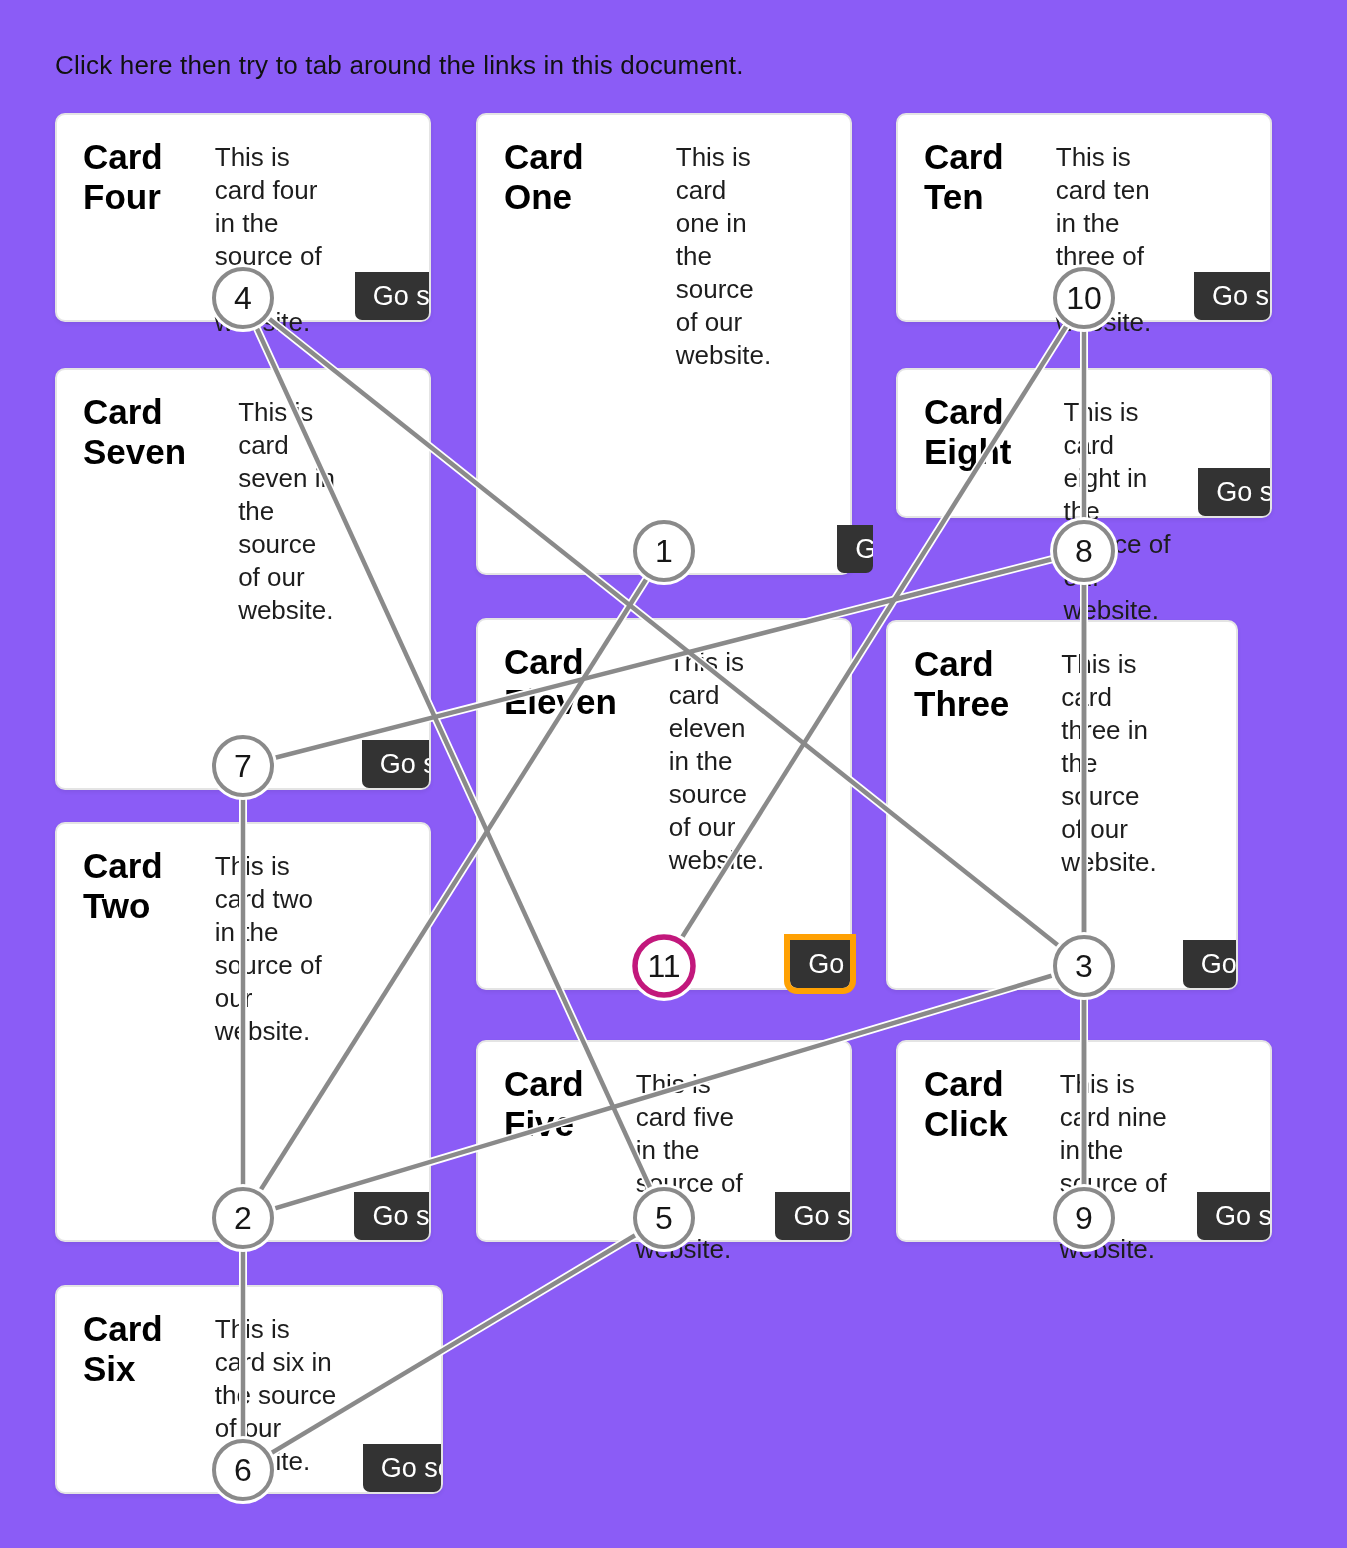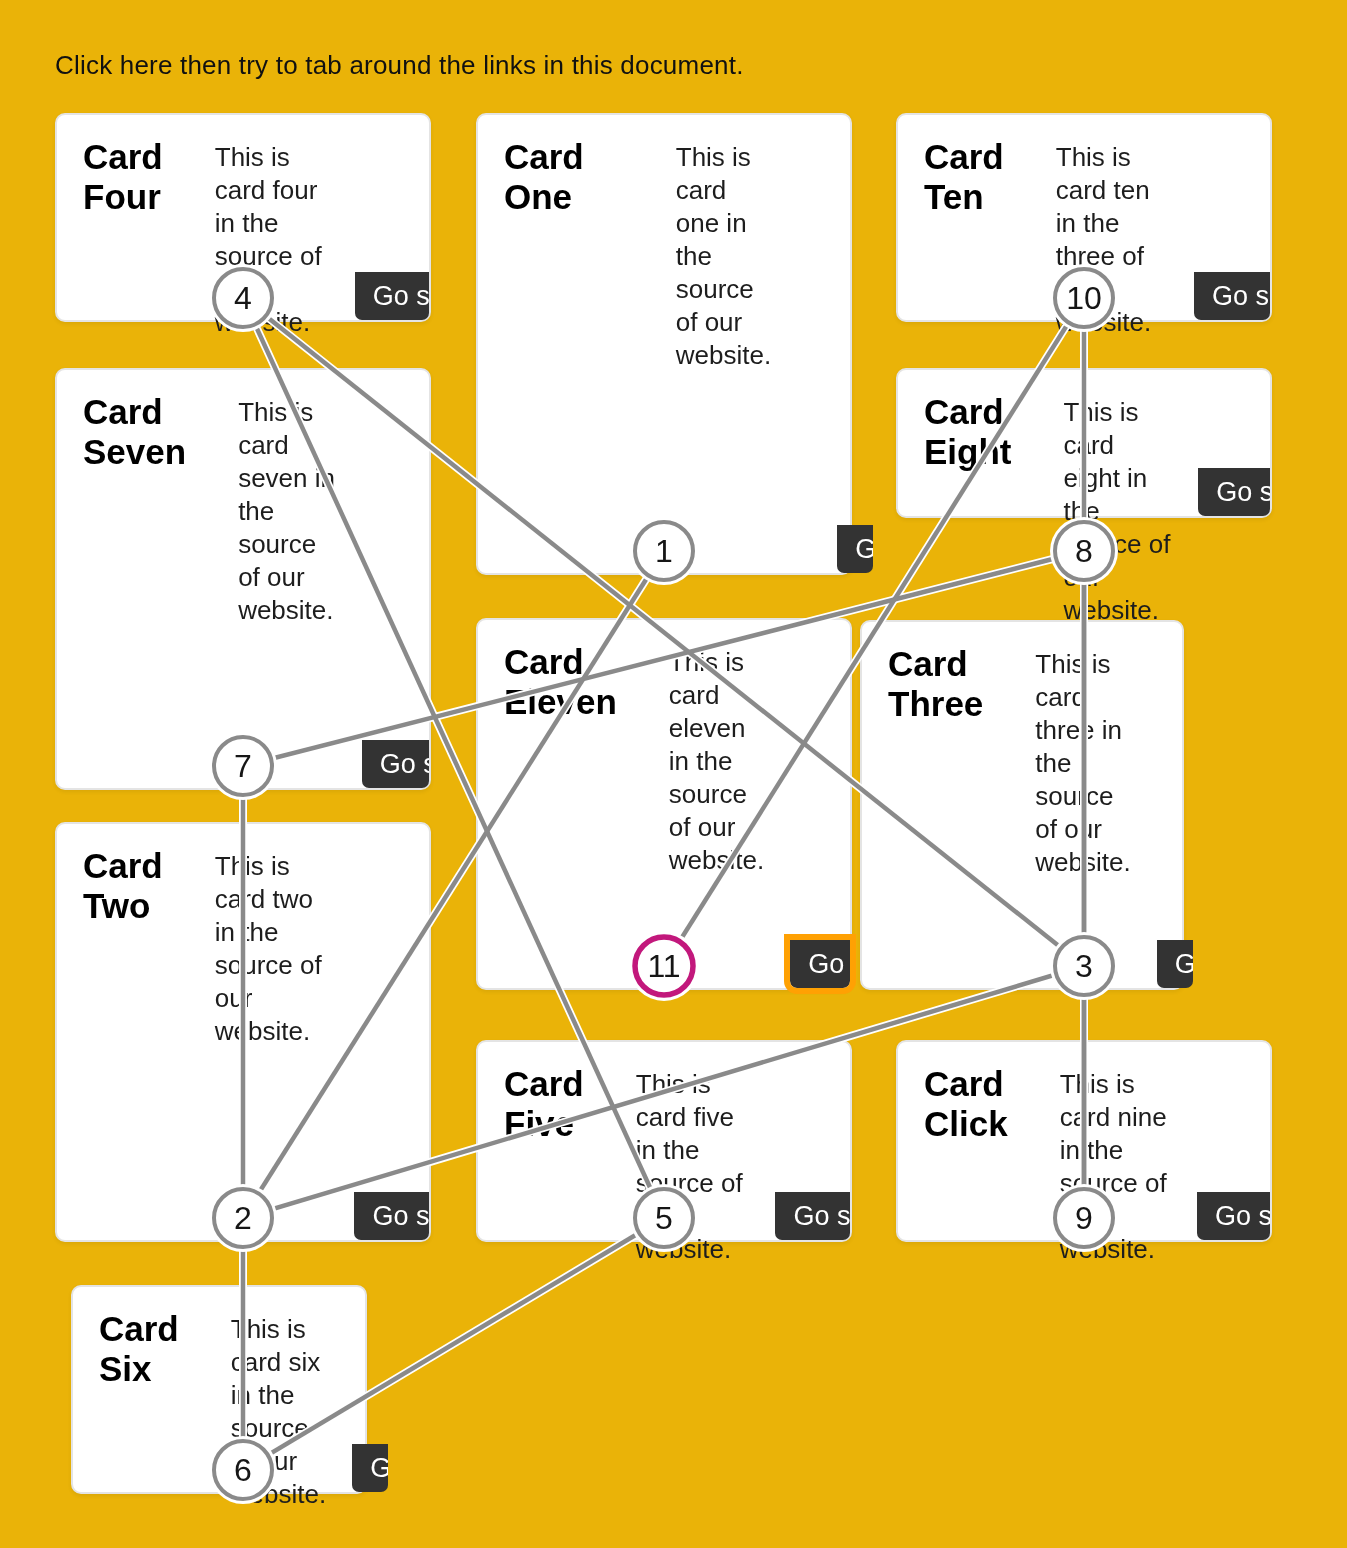--- a/index.html
+++ b/index.html
@@ -1,19 +1,19 @@
 <!DOCTYPE html>
 <html><head>
 <meta charset="utf-8">
 <style>
   html,body{margin:0;padding:0;background:#fff;}
   .page{
     position:relative;
     width:1347px;height:1548px;
-    background:#eab308;
+    background:#8b5cf6;
     font-family:"Liberation Sans", sans-serif;
     overflow:hidden;
   }
   .intro{
     position:absolute;left:55px;top:50px;margin:0;
     font-size:26px;color:#111;letter-spacing:0.2px;
   }
   .card{
     position:absolute;box-sizing:border-box;
     display:flex;
@@ -73,21 +73,21 @@
     <p class="card-text">This is card seven in the source of our website.</p>
     <a class="card-link" href="#">Go someplace</a>
   </div>
 
   <div class="card" style="left:55px;top:822px;width:376px;height:420px;">
     <h2 class="card-title">Card Two</h2>
     <p class="card-text">This is card two in the source of our website.</p>
     <a class="card-link" href="#">Go someplace</a>
   </div>
 
-  <div class="card" style="left:55px;top:1285px;width:296px;height:209px;margin-left:16px;">
+  <div class="card" style="left:55px;top:1285px;width:388px;height:209px;">
     <h2 class="card-title">Card Six</h2>
     <p class="card-text">This is card six in the source of our website.</p>
     <a class="card-link" href="#">Go someplace</a>
   </div>
 
   <div class="card" style="left:476px;top:113px;width:376px;height:462px;gap:40px;">
     <h2 class="card-title">Card One</h2>
     <p class="card-text">This is card one in the source of our website.</p>
     <a class="card-link" href="#">Go someplace</a>
   </div>
@@ -109,21 +109,21 @@
     <p class="card-text">This is card ten in the three of our website.</p>
     <a class="card-link" href="#">Go someplace</a>
   </div>
 
   <div class="card" style="left:896px;top:368px;width:376px;height:150px;">
     <h2 class="card-title">Card Eight</h2>
     <p class="card-text">This is card eight in the source of our website.</p>
     <a class="card-link" href="#">Go someplace</a>
   </div>
 
-  <div class="card" style="left:860px;top:620px;width:324px;height:370px;">
+  <div class="card" style="left:886px;top:620px;width:352px;height:370px;">
     <h2 class="card-title">Card Three</h2>
     <p class="card-text">This is card three in the source of our website.</p>
     <a class="card-link" href="#">Go someplace</a>
   </div>
 
   <div class="card" style="left:896px;top:1040px;width:376px;height:202px;">
     <h2 class="card-title">Card Click</h2>
     <p class="card-text">This is card nine in the source of our website.</p>
     <a class="card-link" href="#">Go someplace</a>
   </div>

